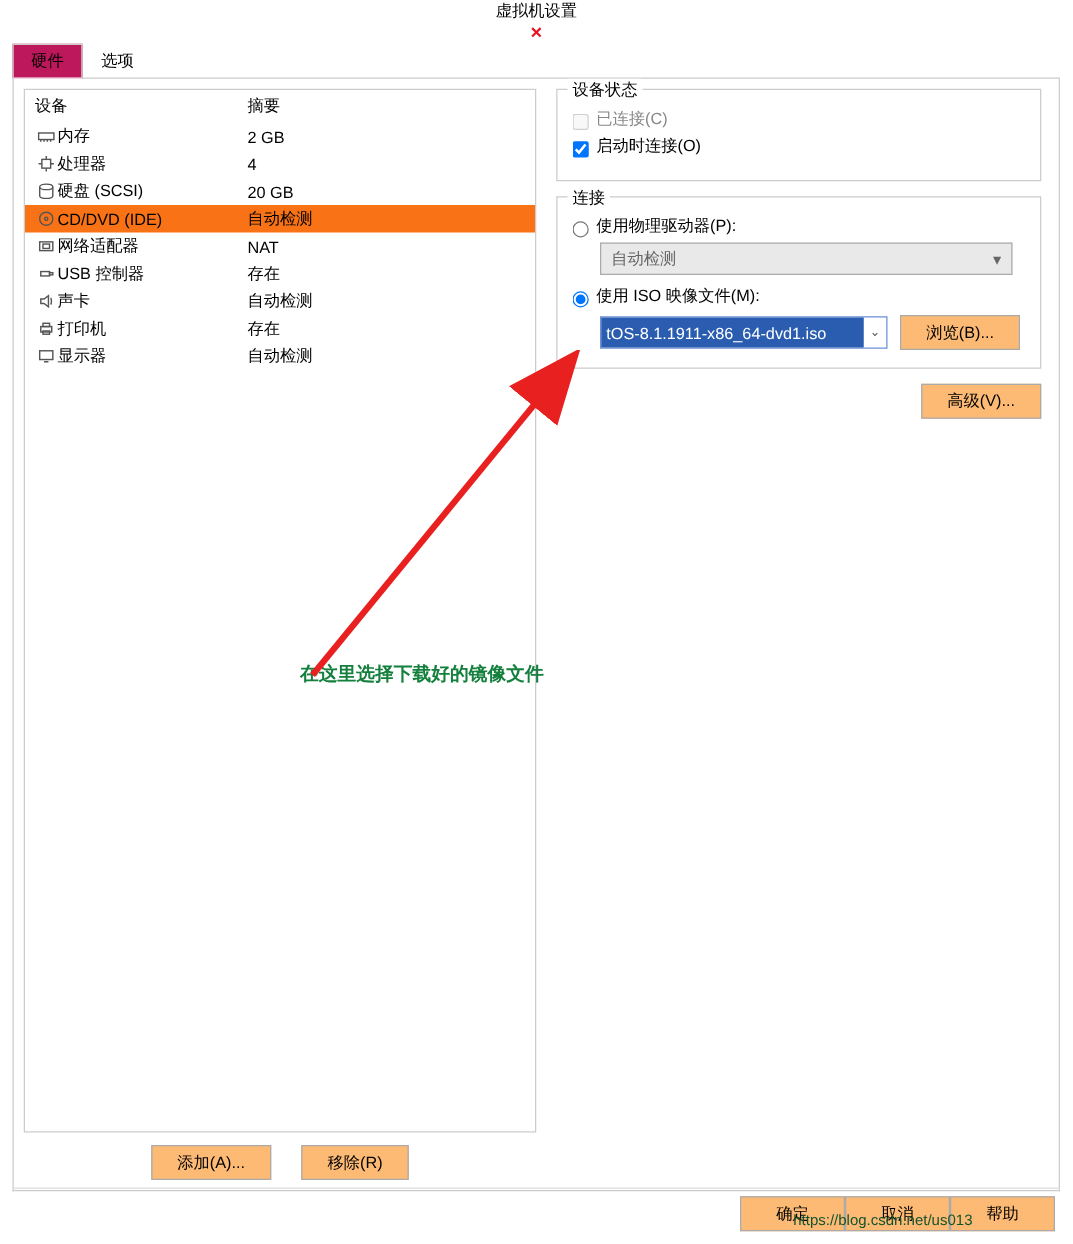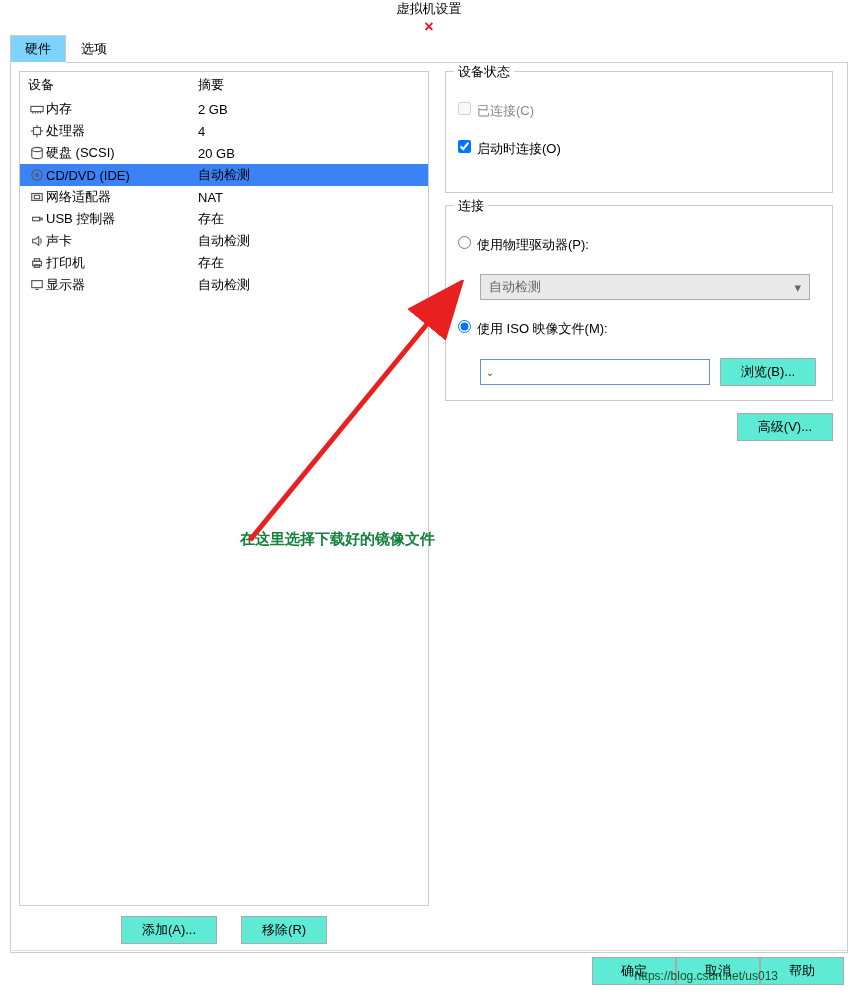--- a/index.html
+++ b/index.html
@@ -3,39 +3,39 @@
 <meta charset="utf-8">
 <style>
 * { box-sizing: border-box; font-family: "Microsoft YaHei", "Segoe UI", sans-serif; }
 body { margin: 0; background: #fff; width: 858px; height: 995px; position: relative; font-size: 13px; color: #000; }
 .titlebar { height: 30px; display: flex; align-items: center; padding: 0 12px; justify-content: space-between; flex-direction: column; }
 .titlebar .title { font-size: 13px; }
 .titlebar .close { color: #e81123; font-size: 16px; font-weight: bold; cursor: pointer; }
 .dialog-body { padding: 4px 10px 0 10px; }
 .tabs { display: flex; border-bottom: 1px solid #ccc; margin-bottom: 0; }
 .tab { padding: 4px 14px; border: 1px solid transparent; cursor: pointer; position: relative; top: 1px; }
-.tab.active { border: 1px solid #ccc; border-bottom: 1px solid #fff; background: #7dd3fc; }
+.tab.active { border: 1px solid #ccc; border-bottom: 1px solid #fff; background: #be185d; }
 .content { border: 1px solid #ccc; border-top: none; padding: 8px; display: flex; gap: 10px; height: 890px; }
 .left-panel { width: 410px; display: flex; flex-direction: column; }
 .device-list { flex: 1; border: 1px solid #ccc; overflow: auto; }
 .dl-header { display: flex; padding: 4px 8px; }
 .dl-header .col1 { width: 170px; }
 .dl-header .col2 { flex: 1; }
 .dl-row { display: flex; align-items: center; padding: 2px 8px; cursor: pointer; }
-.dl-row.selected { background: #3b82f6; }
+.dl-row.selected { background: #f97316; }
 .dl-row .icon { width: 18px; display: flex; justify-content: center; color: #666; font-size: 12px; }
 .dl-row .icon svg { width: 14px; height: 14px; }
 .dl-row .col1 { width: 152px; }
 .dl-row .col2 { flex: 1; }
 .left-buttons { display: flex; justify-content: center; gap: 24px; padding-top: 10px; align-items: center; }
-.btn { border: 1px solid #aaa; background: #5eead4; padding: 4px 20px; cursor: pointer; font-size: 13px; }
+.btn { border: 1px solid #aaa; background: #fdba74; padding: 4px 20px; cursor: pointer; font-size: 13px; }
 .right-panel { flex: 1; padding: 0 6px; }
 .fieldset { border: 1px solid #ccc; padding: 10px 12px 14px 12px; margin-bottom: 12px; position: relative; }
 .legend { position: absolute; top: -9px; left: 8px; background: #fff; padding: 0 4px; font-size: 13px; }
-.check-row, .radio-row { display: flex; align-items: flex-start; gap: 6px; margin: 20px 0; }
+.check-row, .radio-row { display: flex; align-items: flex-end; gap: 6px; margin: 4px 0; }
 .check-row input, .radio-row input { margin: 0; }
 .check-row.disabled { color: #888; }
 .combo { width: 330px; height: 26px; border: 1px solid #aaa; background: #e9e9e9; color: #666; padding: 0 8px; display: flex; align-items: center; justify-content: space-between; margin: 4px 0 8px 22px; }
 .combo.disabled { pointer-events: none; }
 .iso-row { display: flex; align-items: center; gap: 10px; margin-left: 22px; margin-top: 6px; }
 .iso-input { width: 230px; height: 26px; border: 1px solid #6a8fd6; display: flex; align-items: center; position: relative; }
 .iso-input .text { flex: 1; background: #2a5db0; color: #fff; padding: 0 4px; white-space: nowrap; overflow: hidden; height: 100%; display: flex; align-items: center; }
 .iso-input .arrow { width: 18px; text-align: center; color: #555; cursor: pointer; font-size: 10px; }
 .adv-row { display: flex; justify-content: flex-end; margin-top: 10px; }
 .bottom-buttons { position: absolute; bottom: 10px; right: 14px; display: flex; }
@@ -192,20 +192,21 @@
         <div class="combo disabled">
           <span>自动检测</span>
           <span>▾</span>
         </div>
         <label class="radio-row">
           <input type="radio" name="conn" checked="" style="">
           <span>使用 ISO 映像文件(M):</span>
         </label>
         <div class="iso-row">
           <div class="iso-input">
+            <div class="text">tOS-8.1.1911-x86_64-dvd1.iso</div>
             <div class="arrow">⌄</div>
           </div>
           <button class="btn">浏览(B)...</button>
         </div>
       </div>
 
       <div class="adv-row">
         <button class="btn">高级(V)...</button>
       </div>
     </div>

